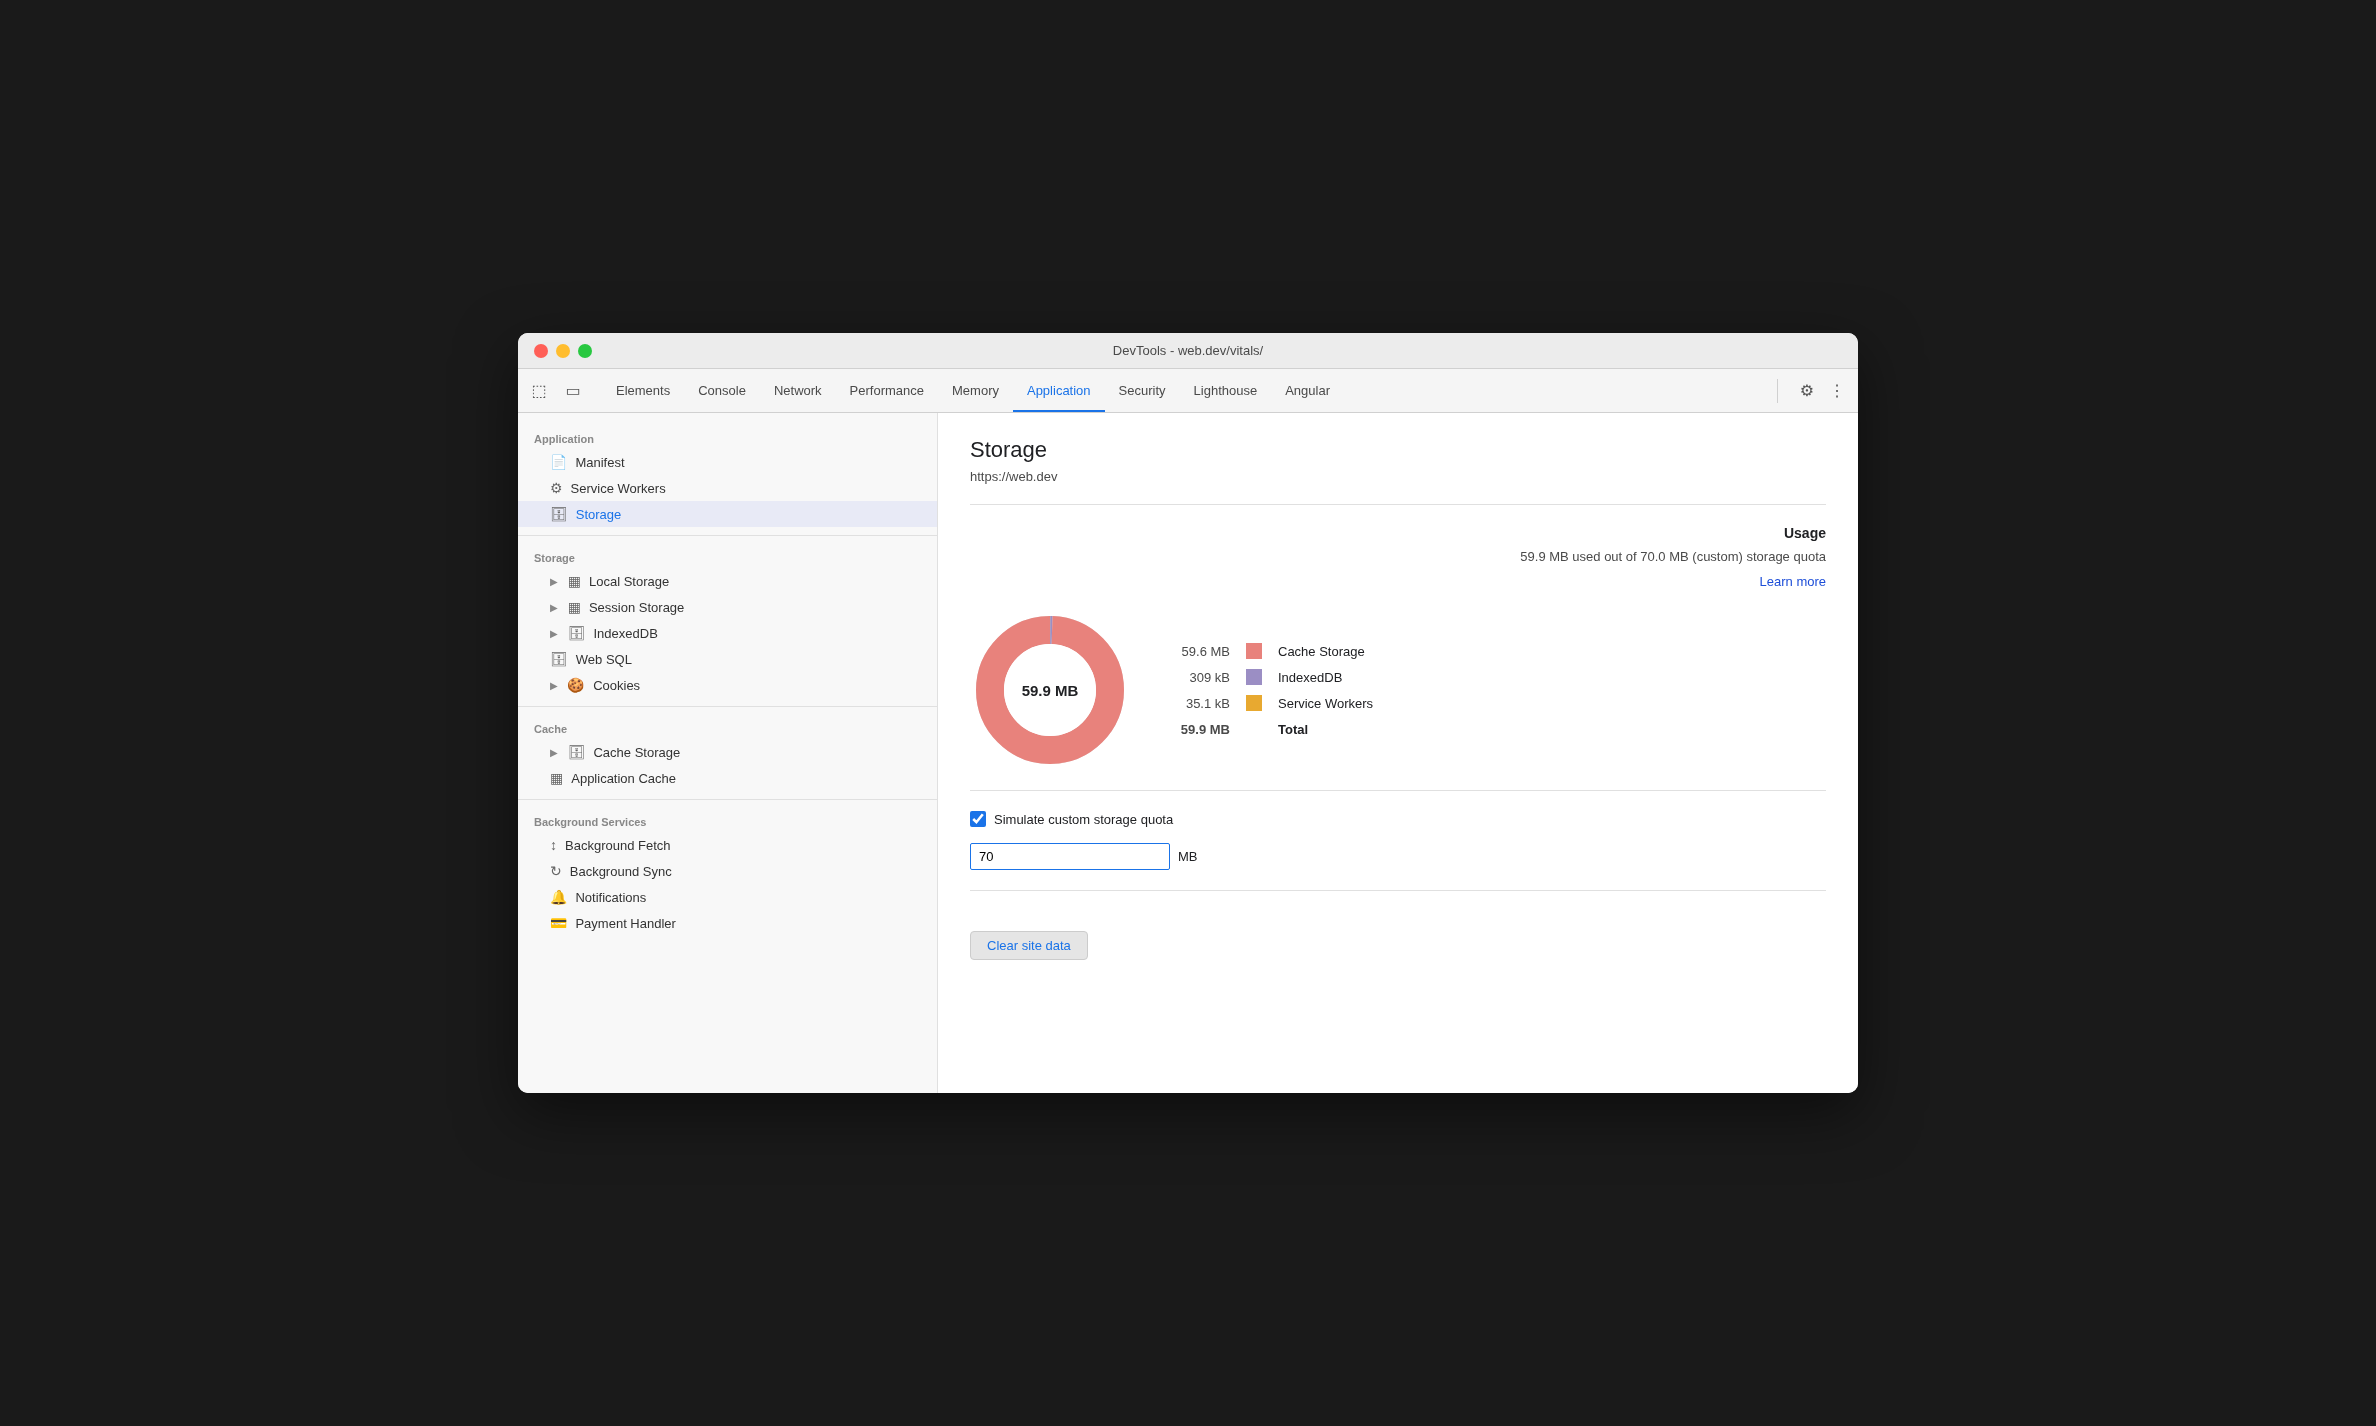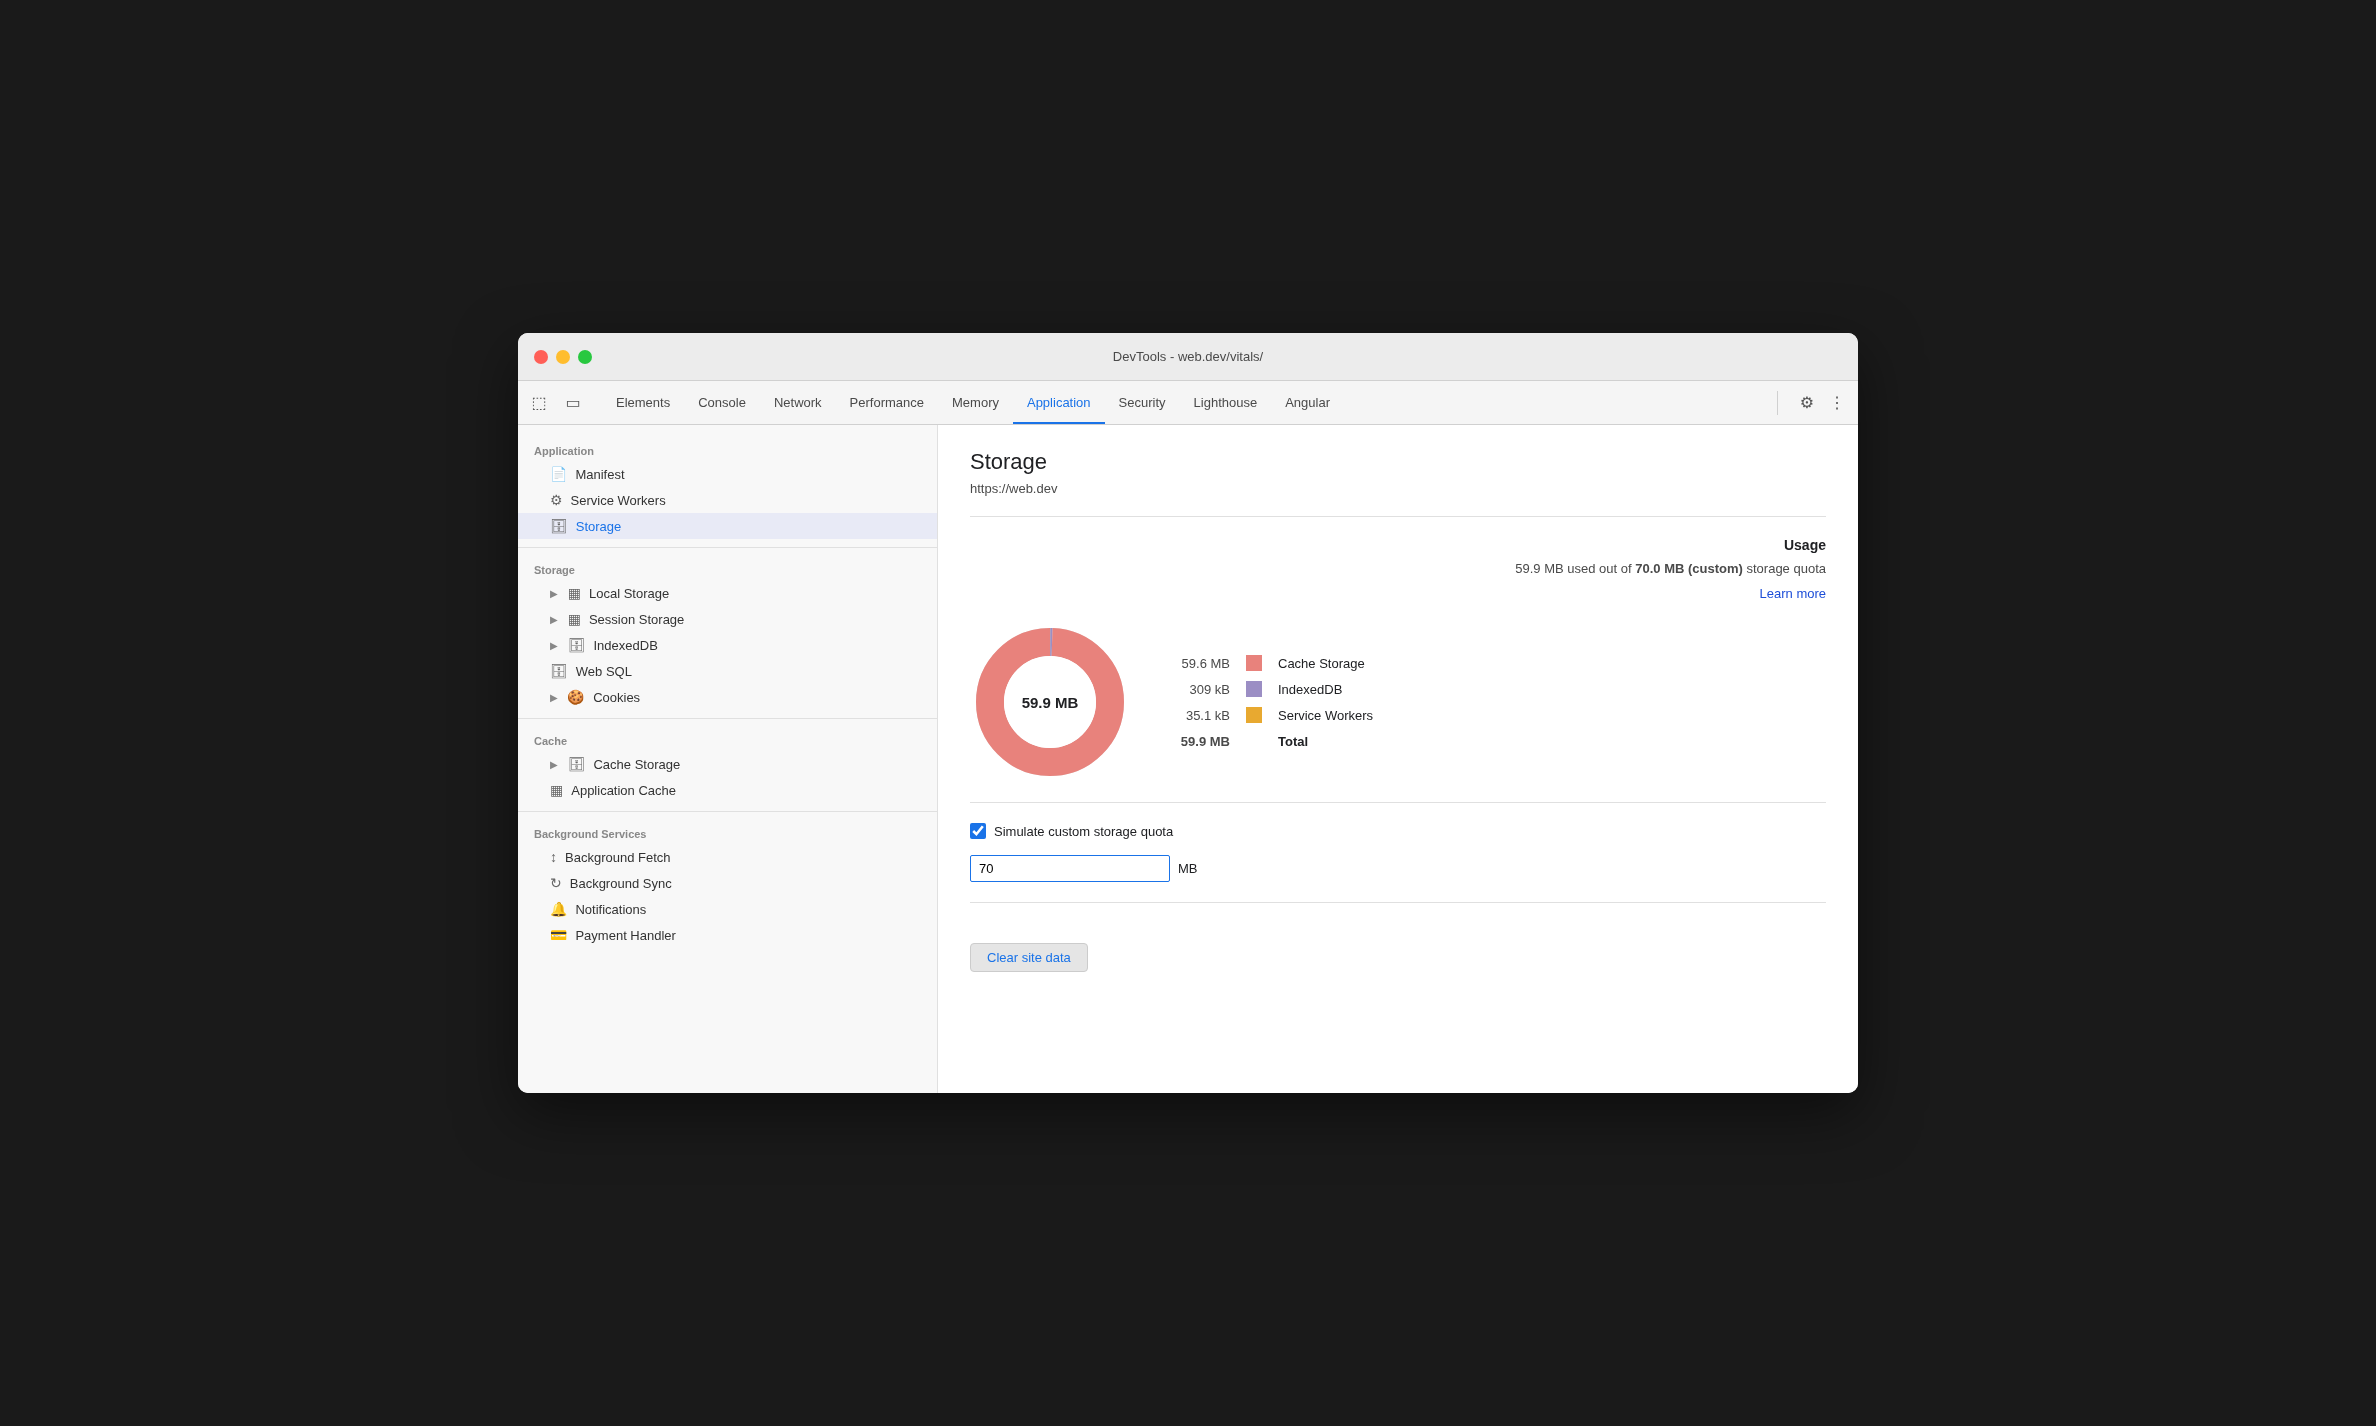--- a/index.html
+++ b/index.html
@@ -19,21 +19,21 @@
       border-radius: 10px;
       overflow: hidden;
       box-shadow: 0 20px 60px rgba(0,0,0,0.5);
       display: flex;
       flex-direction: column;
     }
 
     
     .title-bar {
       background: #ececec;
-      height: 48px;
+      height: 36px;
       display: flex;
       align-items: center;
       padding: 12px 16px;
       border-bottom: 1px solid #d0d0d0;
       position: relative;
       flex-shrink: 0;
     }
     .traffic-lights {
       display: flex;
       gap: 8px;
@@ -218,21 +218,21 @@
       font-size: 14px;
       font-weight: 600;
       color: #202124;
       margin-bottom: 8px;
     }
     .usage-text {
       font-size: 13px;
       color: #4a4a4a;
       margin-bottom: 8px;
     }
-    .usage-text strong { font-weight: 700; }
+    .usage-text strong { font-weight: 400; }
     .learn-more {
       color: #1d4ed8;
       font-size: 13px;
       text-decoration: none;
       cursor: pointer;
     }
 
     
     .chart-area {
       display: flex;

